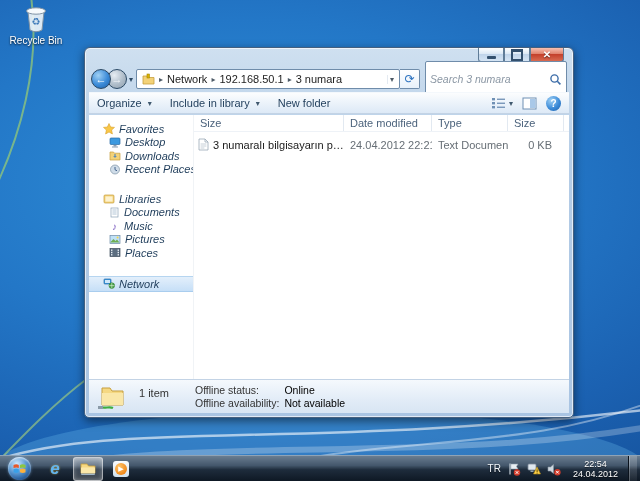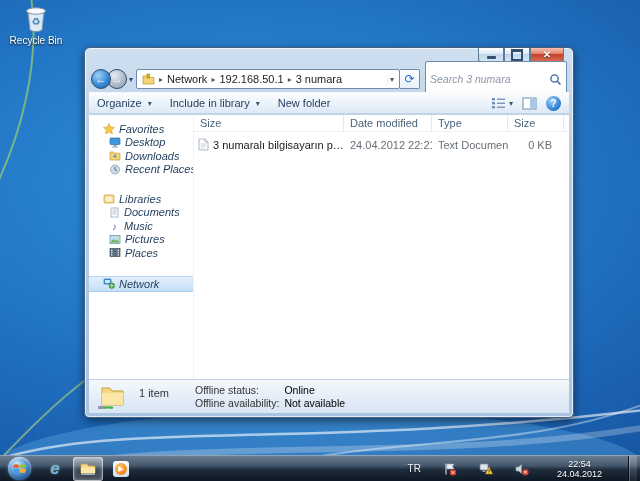--- a/index.html
+++ b/index.html
@@ -106,21 +106,21 @@
     box-shadow:inset 0 1px 2px rgba(255,255,255,.8), 0 0 3px rgba(140,200,255,.5); }
   .task-btn { width:30px; height:24px; border-radius:3px; display:flex; align-items:center; justify-content:center; margin-right:3px; flex:none; }
   .task-btn.active { background:linear-gradient(180deg,rgba(255,255,255,.42),rgba(255,255,255,.14) 50%,rgba(255,255,255,.22));
     border:1px solid rgba(255,255,255,.55); box-shadow:inset 0 0 4px rgba(255,255,255,.35); }
   .ie-e { font-size:17px; font-weight:bold; font-style:italic; color:#62b4ee; text-shadow:0 0 2px rgba(255,220,80,.6); }
   .wmp { width:16px; height:16px; border-radius:3px; background:linear-gradient(180deg,#fafcfe,#cfe0ee);
     display:flex; align-items:center; justify-content:center; }
   .wmp-circle { width:12px; height:12px; border-radius:50%; background:radial-gradient(circle at 35% 30%, #ffc46a, #f08a1d 70%);
     color:#fff; font-size:7px; text-align:center; line-height:12px; }
 
-  .tray { margin-left:auto; display:flex; align-items:center; gap:22px; }
+  .tray { margin-left:auto; display:flex; align-items:center; gap:6px; }
   .tray-lang { color:#f2f6fa; font-size:10px; text-shadow:0 1px 1px rgba(0,0,0,.6); }
   .tray-clock { text-align:center; color:#fff; font-size:9px; line-height:10px; margin:0 4px 0 6px; text-shadow:0 1px 1px rgba(0,0,0,.6); }
   .show-desktop { width:9px; height:26px; border-left:1px solid #0a121c; box-shadow:inset 1px 0 0 rgba(255,255,255,.25);
     background:linear-gradient(180deg,rgba(255,255,255,.22),rgba(255,255,255,.05)); }
 </style>
 </head>
 <body>
 
 <div class="desktop">
 

